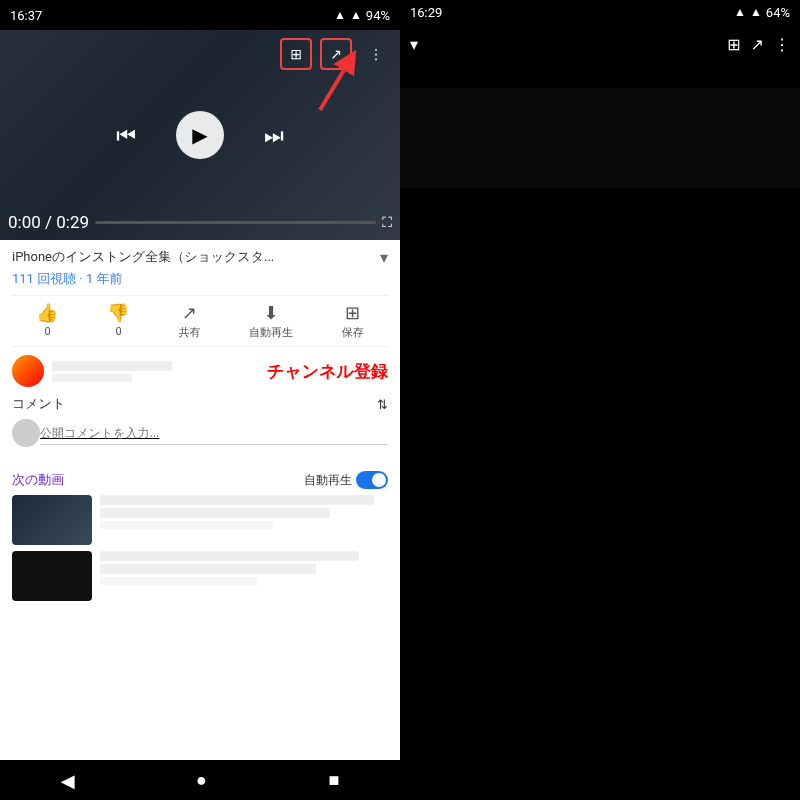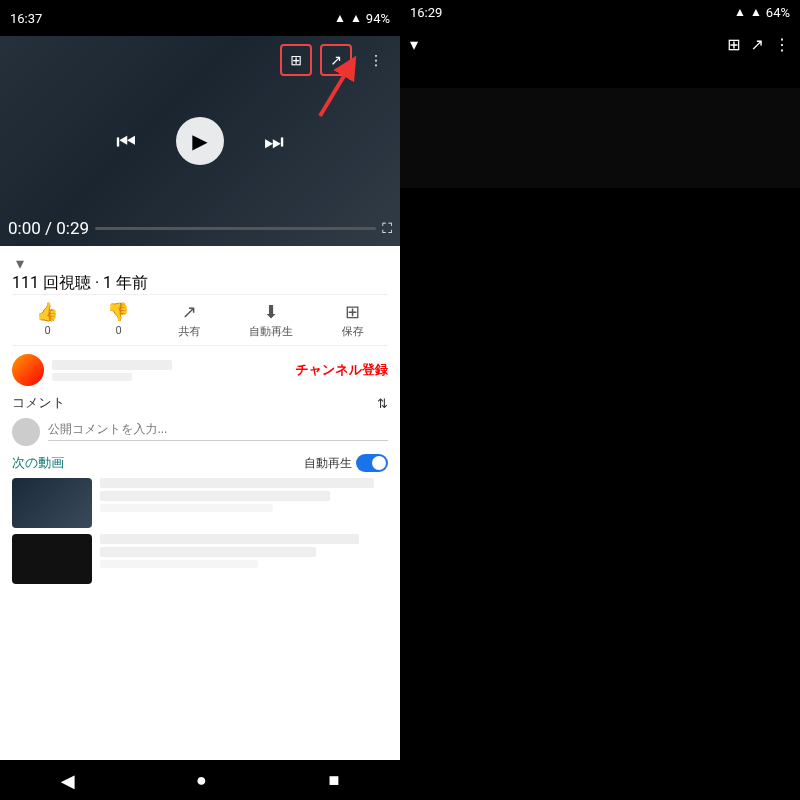--- a/index.html
+++ b/index.html
@@ -14,21 +14,21 @@
       display: flex;
       flex-direction: column;
     }
     .status-bar-left {
       display: flex;
       justify-content: space-between;
       align-items: center;
       padding: 4px 10px;
       color: #fff;
       font-size: 13px;
-      height: 36px;
+      height: 30px;
     }
     .video-area {
       width: 100%;
       height: 210px;
       background: #1a1a1a;
       position: relative;
       display: flex;
       align-items: center;
       justify-content: center;
     }
@@ -97,23 +97,23 @@
       overflow: hidden;
       padding: 8px 12px;
     }
     .video-title {
       font-size: 13px;
       color: #333;
       line-height: 1.4;
       margin-bottom: 4px;
     }
     .video-meta {
-      font-size: 16px;
-      color: #000000;
-      margin-bottom: 0;
+      font-size: 13px;
+      color: #3b82f6;
+      margin-bottom: 7px;
     }
     .action-row {
       display: flex;
       justify-content: space-around;
       padding: 6px 0;
       border-top: 1px solid #eee;
       border-bottom: 1px solid #eee;
       margin-bottom: 8px;
     }
     .action-item {
@@ -124,43 +124,43 @@
     .channel-row {
       display: flex; align-items: center; justify-content: space-between;
       margin-bottom: 8px;
     }
     .channel-avatar {
       width: 32px; height: 32px; border-radius: 50%;
       background: linear-gradient(135deg, #f90, #f00);
       margin-right: 8px;
     }
     .channel-info { flex: 1; font-size: 12px; color: #333; }
-    .subscribe-btn { color: #f00; font-size: 13px; font-weight: bold; }
-    .comments-section { margin-bottom: 8px; }
+    .subscribe-btn { color: #f00; font-size: 17px; font-weight: bold; }
+    .comments-section { margin-bottom: 24px; }
     .comments-header {
       display: flex; justify-content: space-between; align-items: center;
       font-size: 13px; color: #333; font-weight: 500; margin-bottom: 6px;
     }
     .comment-input-row {
-      display: flex; align-items: flex-start; gap: 8px;
+      display: flex; align-items: center;  text-decoration: underline;
     }
     .comment-avatar {
       width: 28px; height: 28px; border-radius: 50%;
       background: #ccc; flex-shrink: 0;
     }
     .comment-input {
       flex: 1; border: none; border-bottom: 1px solid #ccc;
       font-size: 12px; color: #999; padding: 4px 0;
       outline: none;
     }
     .next-videos-header {
       display: flex; justify-content: space-between; align-items: center;
       margin-bottom: 6px;
     }
-    .next-videos-label { font-size: 13px; color: #0f766e; font-weight: 500; }
+    .next-videos-label { font-size: 13px; color: #6d28d9; font-weight: 500; }
     .autoplay-row { display: flex; align-items: flex-end; gap: 4px; font-size: 12px; color: #333; }
     .toggle {
       width: 32px; height: 18px; background: #1a73e8; border-radius: 9px;
       position: relative;
     }
     .toggle::after {
       content: '';
       position: absolute;
       width: 14px; height: 14px;
       background: #fff;
@@ -264,20 +264,21 @@
       <div class="progress-track">
         <div class="progress-fill"></div>
       </div>
       <span class="fullscreen-btn">⛶</span>
     </div>
   </div>
 
   <div class="content-area">
 
     <div style="display:flex;justify-content:space-between;align-items:flex-start;">
+      <p class="video-title" style="flex:1;">iPhoneのインストング全集（ショックスタ...</p>
       <span style="font-size:16px;color:#666;margin-left:4px;">▾</span>
     </div>
     <p class="video-meta">111 回視聴 · 1 年前</p>
 
     <div class="action-row">
       <div class="action-item">
         <span class="action-icon">👍</span>
         <span class="action-label">0</span>
       </div>
       <div class="action-item">

